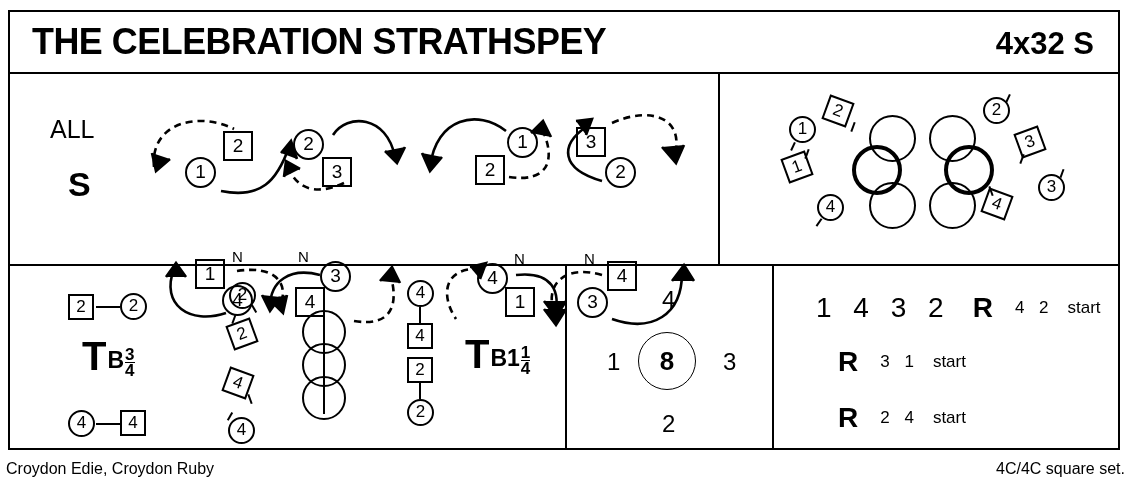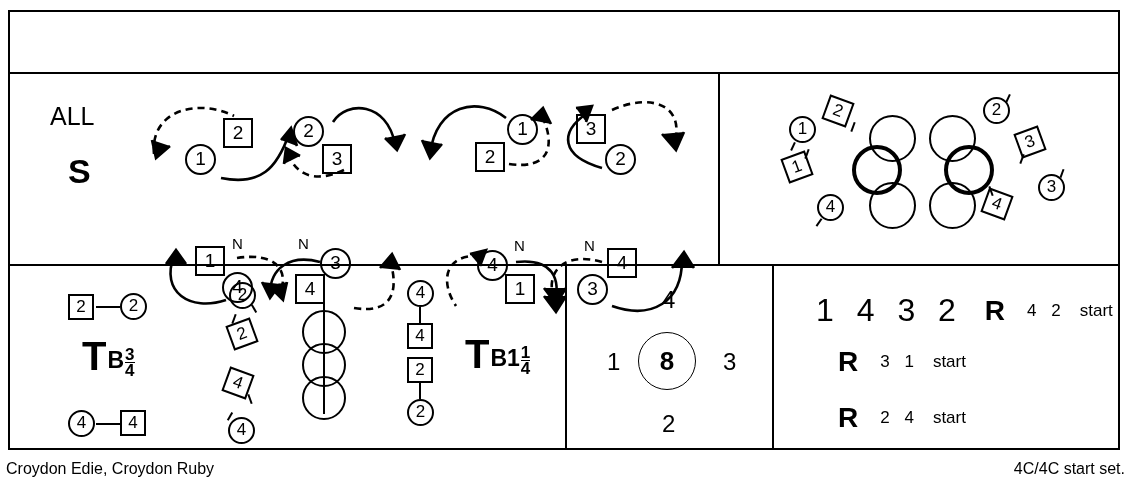--- a/index.html
+++ b/index.html
@@ -59,21 +59,21 @@
   .conn{position:absolute;background:#000;}
 
   
   .c8{position:absolute;border:1.8px solid #000;border-radius:50%;
       box-sizing:border-box;display:flex;align-items:center;justify-content:center;
       font-size:26px;font-weight:bold;}
   .posnum{position:absolute;font-size:24px;line-height:1;}
 
   
   .progrow{position:absolute;display:flex;align-items:center;white-space:nowrap;}
-  .prog-order{font-size:32px;letter-spacing:7px;}
+  .prog-order{font-size:28px;letter-spacing:7px;}
   .prog-R{font-size:28px;font-weight:bold;margin-left:22px;}
   .prog-pair{font-size:17px;margin-left:22px;letter-spacing:5px;}
   .prog-start{font-size:17px;margin-left:14px;}
 
   
   .foot-l{position:absolute;left:6px;top:460px;font-size:16px;}
   .foot-r{position:absolute;right:8px;top:460px;font-size:16px;}
 
   svg.arc{position:absolute;overflow:visible;}
   svg.arc path{fill:none;stroke:#000;stroke-width:2.6;}
@@ -86,22 +86,26 @@
 
   <div class="frame">
 
     <div class="hrule" style="top:60px;"></div>
     <div class="hrule" style="top:252px;"></div>
 
     <div class="vrule" style="left:708px;top:60px;height:192px;"></div>
     <div class="vrule" style="left:555px;top:252px;height:186px;"></div>
     <div class="vrule" style="left:762px;top:252px;height:186px;"></div>
 
-
-    <div style="position:absolute;left:0;top:64px;width:708px;height:192px;">
+    <div class="titlebar">
+      <div class="title">THE CELEBRATION STRATHSPEY</div>
+      <div class="bars">4x32 S</div>
+    </div>
+
+    <div style="position:absolute;left:0;top:77px;width:708px;height:192px;">
 
       <div class="alllab" style="left:40px;top:28px;">ALL</div>
       <div class="slab" style="left:58px;top:78px;">S</div>
 
       <svg class="arc" style="left:140px;top:22px;" width="110" height="70">
         <path class="dash" d="M4,56 C0,12 48,0 84,18"></path>
         <path d="M2,42 L6,60 L20,48" stroke-width="2.6" style="fill:#000;stroke:#000"></path>
       </svg>
       <div class="tok c" style="left:175px;top:68px;">
           <span>1</span>
@@ -384,15 +388,15 @@
       <div class="progrow" style="left:44px;top:138px;">
         <span class="prog-R">R</span>
         <span class="prog-pair">2 4</span>
         <span class="prog-start">start</span>
       </div>
     </div>
 
   </div>
 
   <div class="foot-l">Croydon Edie, Croydon Ruby</div>
-  <div class="foot-r">4C/4C  start set.</div>
+  <div class="foot-r">4C/4C  square set.</div>
 
 </div>
 
 </body></html>

